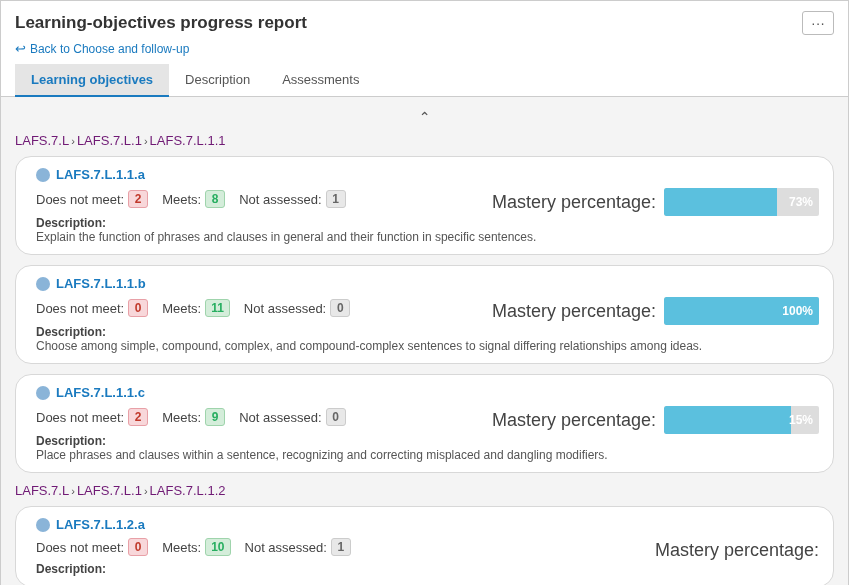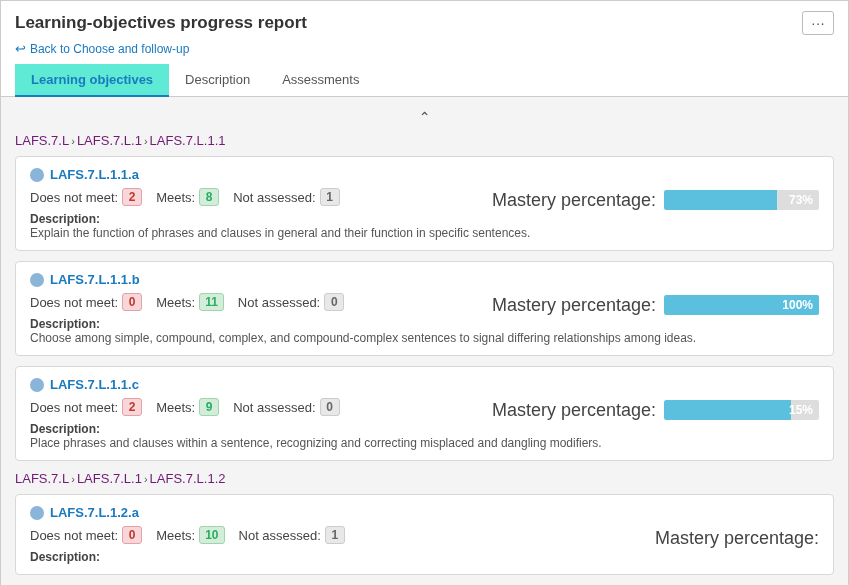--- a/index.html
+++ b/index.html
@@ -61,21 +61,21 @@
       cursor: pointer;
       font-size: 13px;
       color: #555;
       border-bottom: 2px solid transparent;
       margin-bottom: -1px;
     }
     .tab.active {
       border-bottom: 2px solid #1a7abf;
       color: #1a7abf;
       font-weight: bold;
-      background: #5eead4;
+      background: #e5e5e5;
     }
     .main-content {
       padding: 10px 14px;
       background: #f4f4f4;
       min-height: 510px;
     }
     .section-header {
       display: flex;
       align-items: center;
       justify-content: center;
@@ -102,23 +102,23 @@
       text-decoration: none;
       font-weight: 500;
     }
     .breadcrumb-sep {
       color: #555;
       font-size: 11px;
     }
     .objective-card {
       background: #fff;
       border: 1px solid #d8d8d8;
-      border-radius: 4px;
+      border-radius: 16px;
       margin-bottom: 10px;
-      padding: 10px 14px 10px 14px;
+      padding: 10px 14px 10px 20px;
     }
     .objective-title-row {
       display: flex;
       align-items: center;
       gap: 6px;
       margin-bottom: 6px;
     }
     .circle-icon {
       width: 14px;
       height: 14px;
@@ -176,21 +176,21 @@
       gap: 8px;
       margin-left: auto;
     }
     .mastery-label {
       font-size: 18px;
       color: #444;
       white-space: nowrap;
     }
     .mastery-bar-container {
       width: 155px;
-      height: 20px;
+      height: 28px;
       background: #ddd;
       border-radius: 2px;
       overflow: hidden;
       position: relative;
     }
     .mastery-bar-fill {
       height: 100%;
       background: #5bc0de;
       border-radius: 2px 0 0 2px;
       display: flex;

